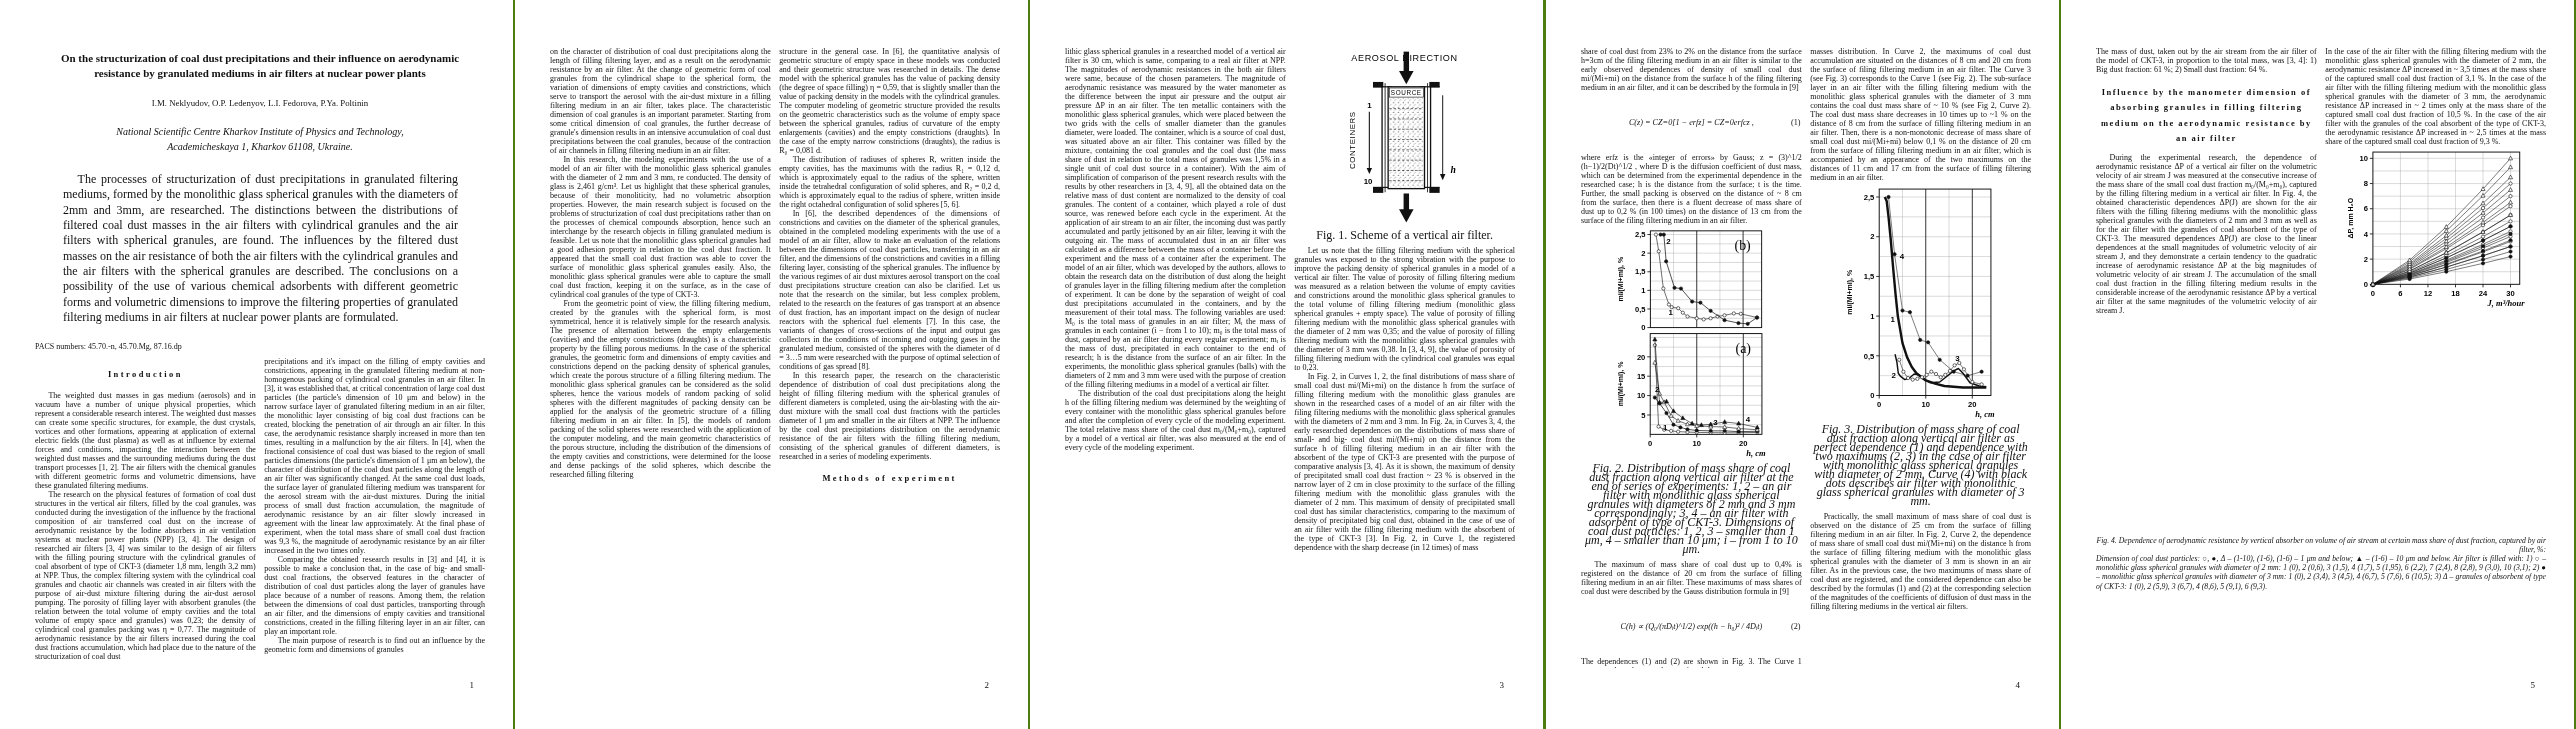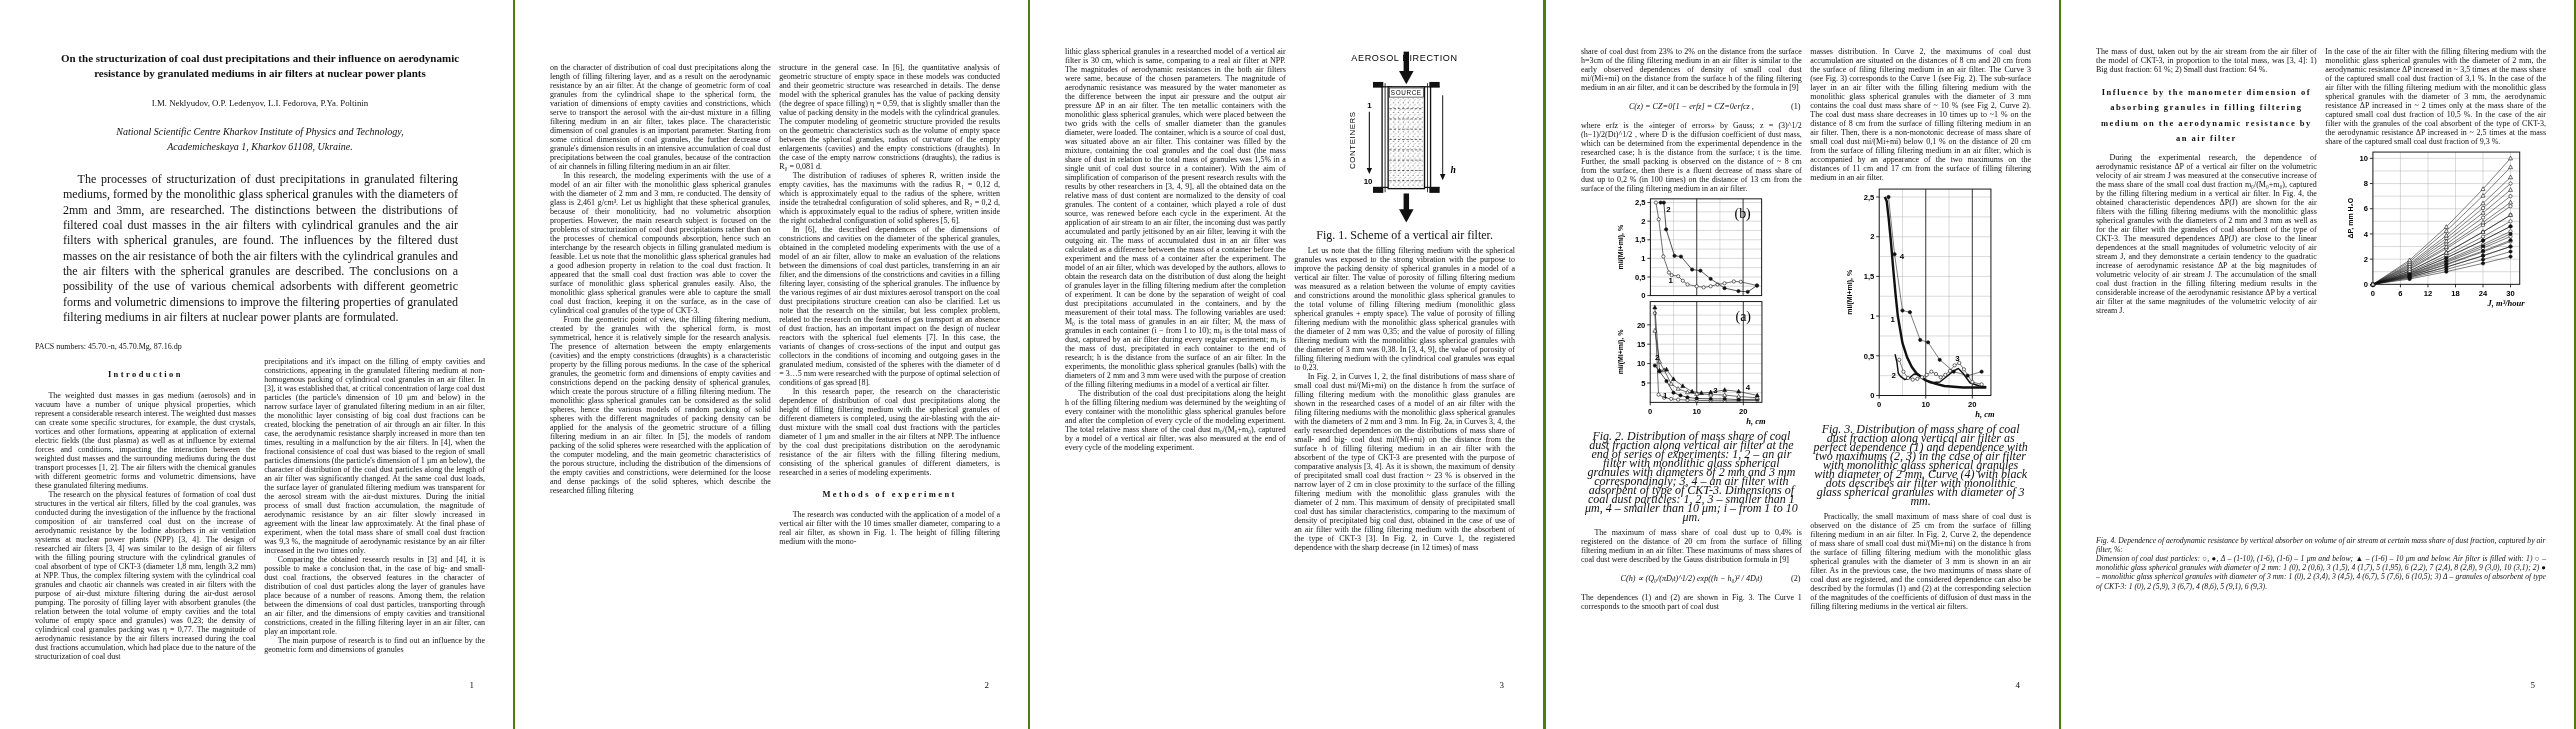--- a/index.html
+++ b/index.html
@@ -15,27 +15,27 @@
   .cols{display:flex;gap:8.5px;margin-top:6px;}
   .col{width:221px;overflow:hidden;font-size:8px;line-height:9px;text-align:justify;}
   .h1022{height:621px}.h612{height:372px}.h790{height:480px}
   .toppad{padding-top:47px}
   p{margin:0;}
   p.ind{text-indent:13.4px;}
   p.noind{text-indent:0;}
   .sect{font-weight:bold;text-align:center;font-size:8.5px;letter-spacing:2.4px;margin:9.7px 0 8.5px 0;line-height:1.8;}
   .sect.multi{letter-spacing:1.5px;margin:11px 3.6px 7.3px 3.6px;}
   .cap{font-style:italic;text-align:center;font-size:12px;line-height:9px;margin:3.6px 2.4px 6px 2.4px;}
-  .eq{position:relative;text-align:center;font-style:italic;font-size:8.2px;margin:10px 0;}
+  .eq{position:relative;text-align:center;font-style:italic;font-size:8.2px;margin:26px 0;}
   .eq .num{position:absolute;right:1.2px;top:0;font-style:normal;}
   .pageno{position:absolute;right:39px;bottom:39px;font-size:9px;}
   .fig{text-align:center;margin:1.2px 0 0 0;}
   .chart{display:flex;justify-content:center;}
   .fullcap{font-style:italic;font-size:7.7px;line-height:9.2px;text-align:justify;margin-top:8.5px;}
-  .fullcap .c{text-align:left;font-weight:bold;font-style:italic;}
+  .fullcap .c{text-align:right;font-weight:bold;font-style:italic;}
   
   .tick{font:bold 12.5px "Liberation Sans",sans-serif;}
   .axname{font:italic bold 14px "Liberation Serif",serif;}
   .axname2{font:bold 11.5px "Liberation Sans",sans-serif;}
   .panel{font:23px "Liberation Serif",serif;}
   .clabel{font:bold 13px "Liberation Sans",sans-serif;}
   .f1t{font:15px "Liberation Sans",sans-serif;letter-spacing:1px;}
   .f1s{font:10.5px "Liberation Sans",sans-serif;letter-spacing:1px;}
   .f1n{font:bold 13px "Liberation Sans",sans-serif;}
   .f1c{font:13px "Liberation Sans",sans-serif;letter-spacing:1px;}
@@ -64,33 +64,32 @@
       <div class="col h612">
         <p class="noind">precipitations and it's impact on the filling of empty cavities and constrictions, appearing in the granulated filtering medium at non-homogenous packing of cylindrical coal granules in an air filter. In [3], it was established that, at critical concentration of large coal dust particles (the particle's dimension of 10 μm and below) in the narrow surface layer of granulated filtering medium in an air filter, the monolithic layer consisting of big coal dust fractions can be created, blocking the penetration of air through an air filter. In this case, the aerodynamic resistance sharply increased in more than ten times, resulting in a malfunction by the air filters. In [4], when the fractional consistence of coal dust was biased to the region of small particles dimensions (the particle's dimension of 1 μm an below), the character of distribution of the coal dust particles along the length of an air filter was significantly changed. At the same coal dust loads, the surface layer of granulated filtering medium was transparent for the aerosol stream with the air-dust mixtures. During the initial process of small dust fraction accumulation, the magnitude of aerodynamic resistance by an air filter slowly increased in agreement with the linear law approximately. At the final phase of experiment, when the total mass share of small coal dust fraction was 9,3 %, the magnitude of aerodynamic resistance by an air filter increased in the two times only.</p>
         <p class="ind">Comparing the obtained research results in [3] and [4], it is possible to make a conclusion that, in the case of big- and small- dust coal fractions, the observed features in the character of distribution of coal dust particles along the layer of granules have place because of a number of reasons. Among them, the relation between the dimensions of coal dust particles, transporting through an air filter, and the dimensions of empty cavities and transitional constrictions, created in the filling filtering layer in an air filter, can play an important role.</p>
         <p class="ind">The main purpose of research is to find out an influence by the geometric form and dimensions of granules</p>
       </div>
     </div>
     <div class="pageno">1</div>
   </section>
 
   <section class="page p2 toppad">
-    <div class="cols" style="margin-top:16px">
+    <div class="cols" style="margin-top:0">
       <div class="col h1022">
         <p class="noind">on the character of distribution of coal dust precipitations along the length of filling filtering layer, and as a result on the aerodynamic resistance by an air filter. At the change of geometric form of coal granules from the cylindrical shape to the spherical form, the variation of dimensions of empty cavities and constrictions, which serve to transport the aerosol with the air-dust mixture in a filling filtering medium in an air filter, takes place. The characteristic dimension of coal granules is an important parameter. Starting from some critical dimension of coal granules, the further decrease of granule's dimension results in an intensive accumulation of coal dust precipitations between the coal granules, because of the contraction of air channels in filling filtering medium in an air filter.</p>
         <p class="ind">In this research, the modeling experiments with the use of a model of an air filter with the monolithic glass spherical granules with the diameter of 2 mm and 3 mm, re conducted. The density of glass is 2,461 g/cm³. Let us highlight that these spherical granules, because of their monoliticity, had no volumetric absorption properties. However, the main research subject is focused on the problems of structurization of coal dust precipitations rather than on the processes of chemical compounds absorption, hence such an interchange by the research objects in filling granulated medium is feasible. Let us note that the monolithic glass spherical granules had a good adhesion property in relation to the coal dust fraction. It appeared that the small coal dust fraction was able to cover the surface of monolithic glass spherical granules easily. Also, the monolithic glass spherical granules were able to capture the small coal dust fraction, keeping it on the surface, as in the case of cylindrical coal granules of the type of CKT-3.</p>
         <p class="ind">From the geometric point of view, the filling filtering medium, created by the granules with the spherical form, is most symmetrical, hence it is relatively simple for the research analysis. The presence of alternation between the empty enlargements (cavities) and the empty constrictions (draughts) is a characteristic property by the filling porous mediums. In the case of the spherical granules, the geometric form and dimensions of empty cavities and constrictions depend on the packing density of spherical granules, which create the porous structure of a filling filtering medium. The monolithic glass spherical granules can be considered as the solid spheres, hence the various models of random packing of solid spheres with the different magnitudes of packing density can be applied for the analysis of the geometric structure of a filling filtering medium in an air filter. In [5], the models of random packing of the solid spheres were researched with the application of the computer modeling, and the main geometric characteristics of the porous structure, including the distribution of the dimensions of the empty cavities and constrictions, were determined for the loose and dense packings of the solid spheres, which describe the researched filling filtering</p>
       </div>
       <div class="col h1022">
         <p class="noind">structure in the general case. In [6], the quantitative analysis of geometric structure of empty space in these models was conducted and their geometric structure was researched in details. The dense model with the spherical granules has the value of packing density (the degree of space filling) η = 0,59, that is slightly smaller than the value of packing density in the models with the cylindrical granules. The computer modeling of geometric structure provided the results on the geometric characteristics such as the volume of empty space between the spherical granules, radius of curvature of the empty enlargements (cavities) and the empty constrictions (draughts). In the case of the empty narrow constrictions (draughts), the radius is R₀ = 0,081 d.</p>
         <p class="ind">The distribution of radiuses of spheres R, written inside the empty cavities, has the maximums with the radius R₁ = 0,12 d, which is approximately equal to the radius of the sphere, written inside the tetrahedral configuration of solid spheres, and R₂ = 0,2 d, which is approximately equal to the radius of sphere, written inside the right octahedral configuration of solid spheres [5, 6].</p>
         <p class="ind">In [6], the described dependences of the dimensions of constrictions and cavities on the diameter of the spherical granules, obtained in the completed modeling experiments with the use of a model of an air filter, allow to make an evaluation of the relations between the dimensions of coal dust particles, transferring in an air filter, and the dimensions of the constrictions and cavities in a filling filtering layer, consisting of the spherical granules. The influence by the various regimes of air dust mixtures aerosol transport on the coal dust precipitations structure creation can also be clarified. Let us note that the research on the similar, but less complex problem, related to the research on the features of gas transport at an absence of dust fraction, has an important impact on the design of nuclear reactors with the spherical fuel elements [7]. In this case, the variants of changes of cross-sections of the input and output gas collectors in the conditions of incoming and outgoing gases in the granulated medium, consisted of the spheres with the diameter of d = 3…5 mm were researched with the purpose of optimal selection of conditions of gas spread [8].</p>
         <p class="ind">In this research paper, the research on the characteristic dependence of distribution of coal dust precipitations along the height of filling filtering medium with the spherical granules of different diameters is completed, using the air-blasting with the air-dust mixture with the small coal dust fractions with the particles diameter of 1 μm and smaller in the air filters at NPP. The influence by the coal dust precipitations distribution on the aerodynamic resistance of the air filters with the filling filtering medium, consisting of the spherical granules of different diameters, is researched in a series of modeling experiments.</p>
         <h2 class="sect">Methods of experiment</h2>
-        <p class="ind">The research was conducted with the application of a model of a vertical air filter with the 10 times smaller diameter, comparing to a real air filter, as shown in Fig. 1. The height of filling filtering medium with the mono-</p>
       </div>
     </div>
     <div class="pageno">2</div>
   </section>
 
   <section class="page p3 toppad">
     <div class="cols" style="margin-top:0">
       <div class="col h1022">
         <p class="noind">lithic glass spherical granules in a researched model of a vertical air filter is 30 cm, which is same, comparing to a real air filter at NPP. The magnitudes of aerodynamic resistances in the both air filters were same, because of the chosen parameters. The magnitude of aerodynamic resistance was measured by the water manometer as the difference between the input air pressure and the output air pressure ΔP in an air filter. The ten metallic containers with the monolithic glass spherical granules, which were placed between the two grids with the cells of smaller diameter than the granules diameter, were loaded. The container, which is a source of coal dust, was situated above an air filter. This container was filled by the mixture, containing the coal granules and the coal dust (the mass share of dust in relation to the total mass of granules was 1,5% in a single unit of coal dust source in a container). With the aim of simplification of comparison of the present research results with the results by other researchers in [3, 4, 9], all the obtained data on the relative mass of dust content are normalized to the density of coal granules. The content of a container, which played a role of dust source, was renewed before each cycle in the experiment. At the application of air stream to an air filter, the incoming dust was partly accumulated and partly jettisoned by an air filter, leaving it with the outgoing air. The mass of accumulated dust in an air filter was calculated as a difference between the mass of a container before the experiment and the mass of a container after the experiment. The model of an air filter, which was developed by the authors, allows to obtain the research data on the distribution of dust along the height of granules layer in the filling filtering medium after the completion of experiment. It can be done by the separation of weight of coal dust precipitations accumulated in the containers, and by the measurement of their total mass. The following variables are used: M₀ is the total mass of granules in an air filter; Mᵢ the mass of granules in each container (i − from 1 to 10); m₀ is the total mass of dust, captured by an air filter during every regular experiment; mᵢ is the mass of dust, precipitated in each container to the end of research; h is the distance from the surface of an air filter. In the experiments, the monolithic glass spherical granules (balls) with the diameters of 2 mm and 3 mm were used with the purpose of creation of the filling filtering mediums in a model of a vertical air filter.</p>
         <p class="ind">The distribution of the coal dust precipitations along the height h of the filling filtering medium was determined by the weighting of every container with the monolithic glass spherical granules before and after the completion of every cycle of the modeling experiment. The total relative mass share of the coal dust m₀/(M₀+m₀), captured by a model of a vertical air filter, was also measured at the end of every cycle of the modeling experiment.</p>

